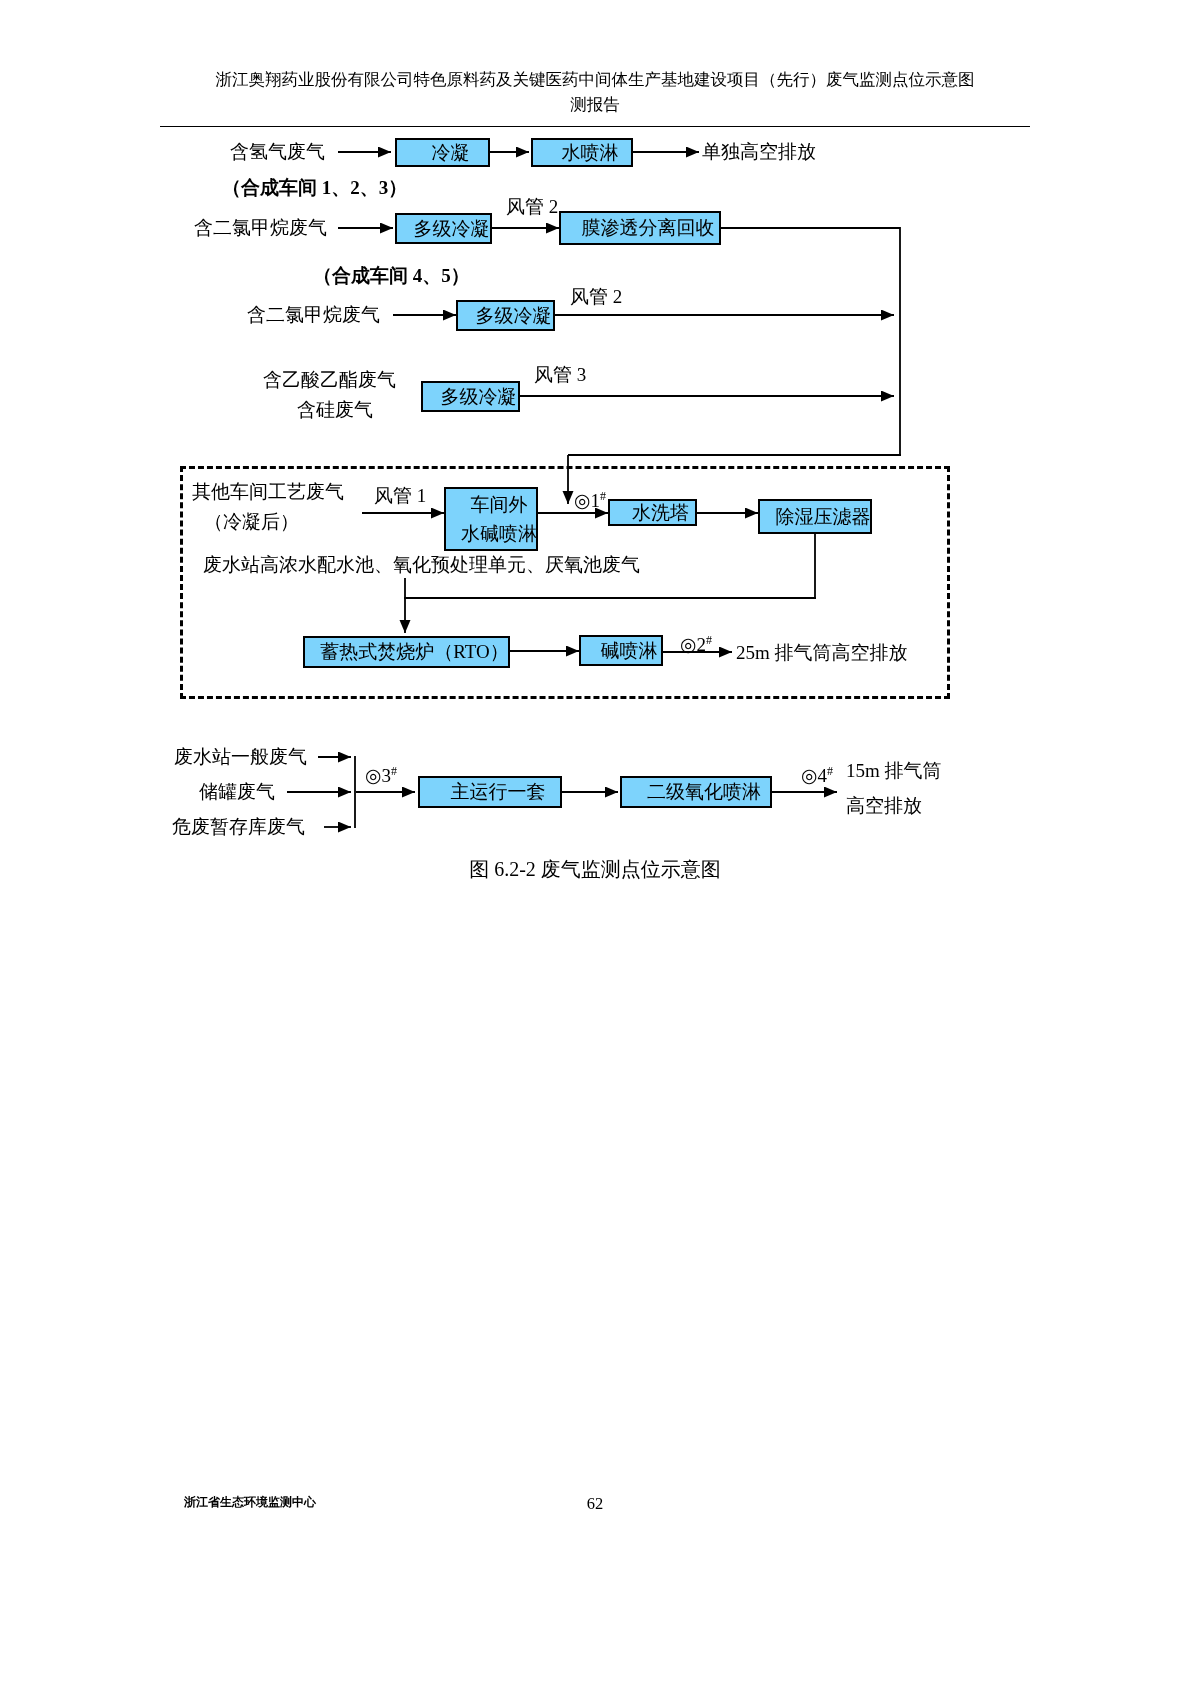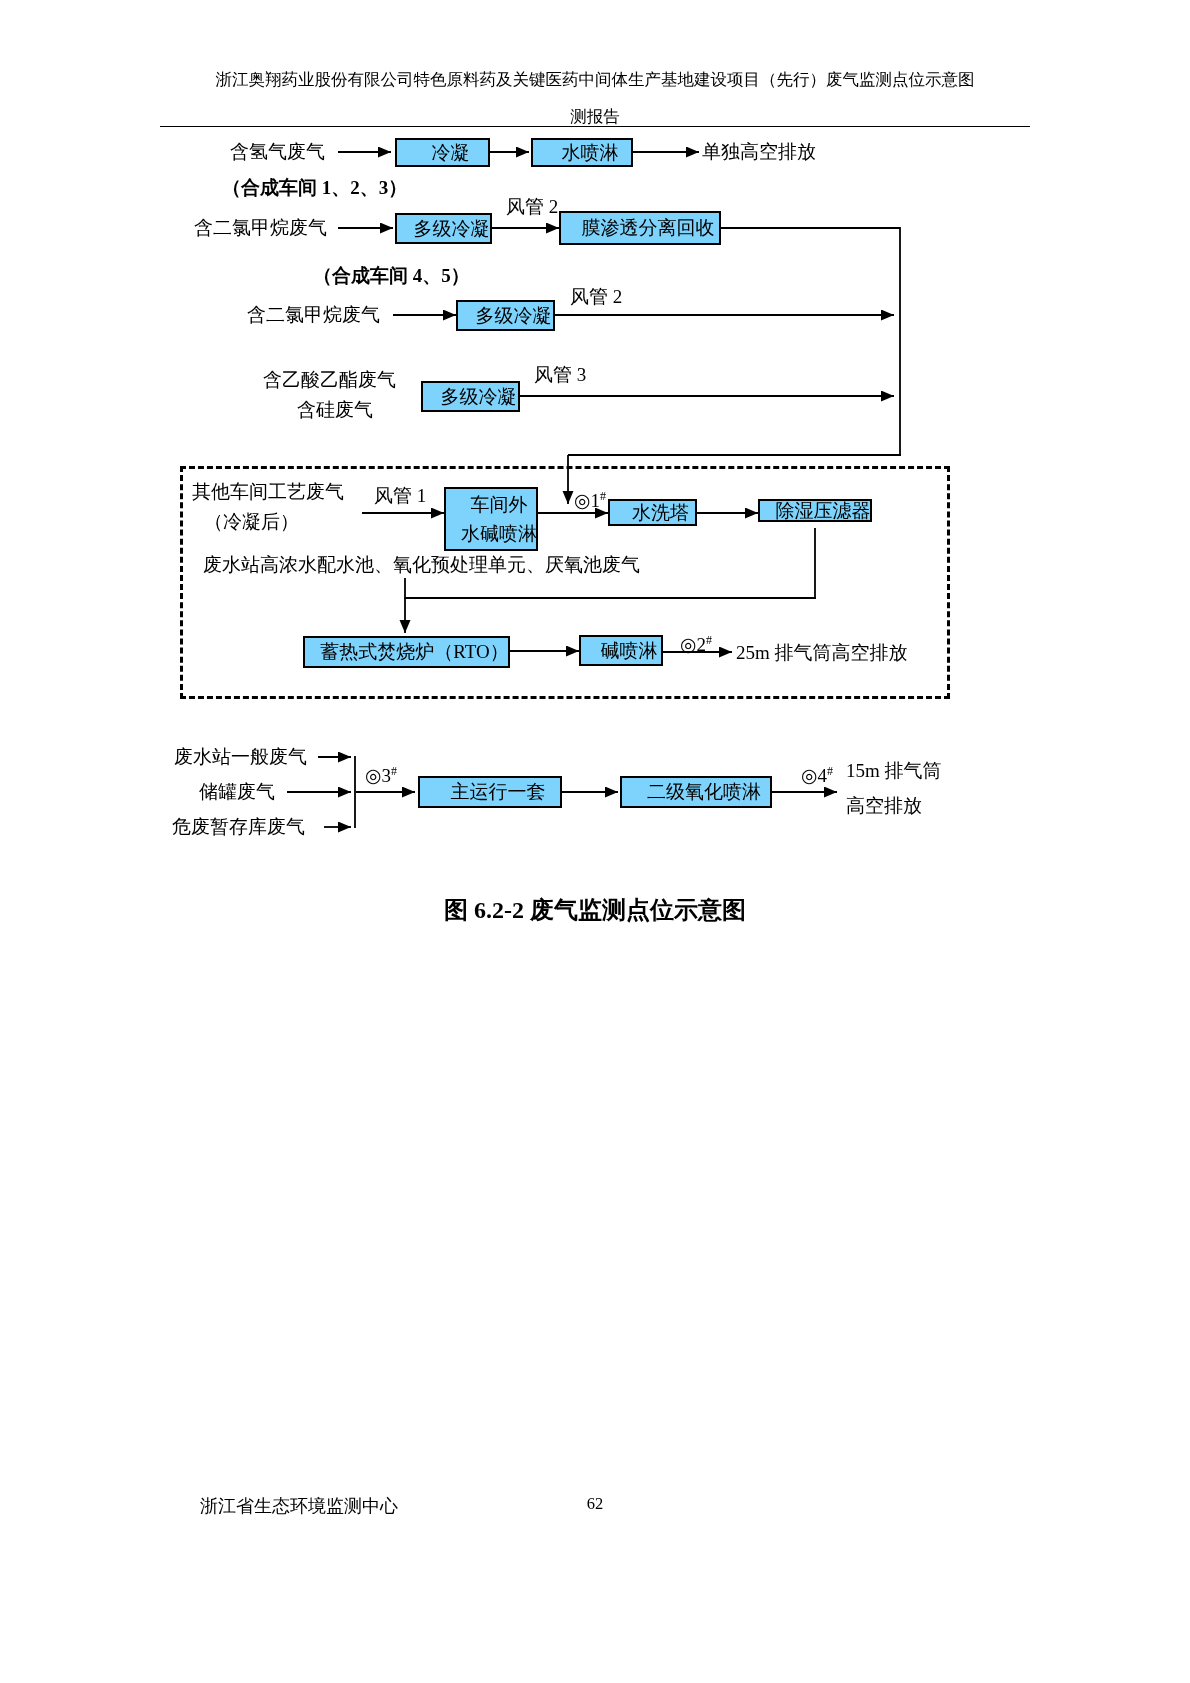--- a/index.html
+++ b/index.html
@@ -21,32 +21,32 @@
   .bold { font-weight:bold; }
 
   .pt { position:absolute; font-size:19px; line-height:22px; white-space:nowrap; }
   .pt sup { font-size:12px; vertical-align:super; }
 
   .dashed-area { position:absolute; left:180px; top:466px; width:770px; height:233px;
                  border:3px dashed #000; }
 
   .center-line { position:absolute; left:0; right:0; text-align:center; }
   .rto-note { top:703px; font-size:19.5px; font-weight:bold; }
-  .caption  { top:856px; font-size:24px; font-weight:bold;margin-top:38px; }
+  .caption  { top:856px; font-size:20px; font-weight:normal; }
 
-  .footer-org { position:absolute; left:200px; top:1494px; font-size:18px; }
+  .footer-org { position:absolute; left:184px; top:1494px; font-size:12px;font-weight:bold; }
   .footer-page { position:absolute; left:0; right:0; top:1494px; text-align:center; font-size:16.5px; }
 </style>
 </head>
 <body>
 
 <div class="page">
 
   <div class="hdr" style="top:68px;">浙江奥翔药业股份有限公司特色原料药及关键医药中间体生产基地建设项目（先行）废气监测点位示意图</div>
-  <div class="hdr" style="top:105px;">测报告</div>
+  <div class="hdr" style="top:93px;">测报告</div>
   <div class="hdr-rule"></div>
 
   <svg class="connectors" width="1190" height="1683">
     <defs>
       <marker id="ah" markerWidth="14" markerHeight="12" refX="13" refY="5.5" orient="auto" markerUnits="userSpaceOnUse">
         <path d="M0,0 L13,5.5 L0,11 Z" fill="#000"></path>
       </marker>
     </defs>
     <g stroke="#000" stroke-width="1.8" fill="none">
       <line x1="338" y1="152" x2="391" y2="152" marker-end="url(#ah)"></line>
@@ -107,21 +107,21 @@
   <div class="lbl" style="left:374px; top:484px;">风管 1</div>
 
   <div class="node two-line" style="left:444px; top:487px; width:94px; height:64px;">
     <span>车间外</span>
     <span>水碱喷淋</span>
   </div>
 
   <div class="pt" style="left:574px; top:485px;"><span>◎1</span><sup>#</sup></div>
 
   <div class="node" style="left:608px; top:499px; width:89px; height:27px;">水洗塔</div>
-  <div class="node" style="left:758px; top:499px; width:114px; height:23px;">除湿压滤器</div>
+  <div class="node" style="left:758px; top:499px; width:114px; height:35px;">除湿压滤器</div>
 
   <div class="lbl" style="left:203px; top:553px;">废水站高浓水配水池、氧化预处理单元、厌氧池废气</div>
 
   <div class="node" style="left:303px; top:636px; width:207px; height:32px;">蓄热式焚烧炉（RTO）</div>
   <div class="node" style="left:579px; top:635px; width:84px; height:31px;">碱喷淋</div>
 
   <div class="pt" style="left:680px; top:629px;"><span>◎2</span><sup>#</sup></div>
 
   <div class="lbl" style="left:736px; top:641px;">25m 排气筒高空排放</div>
 

